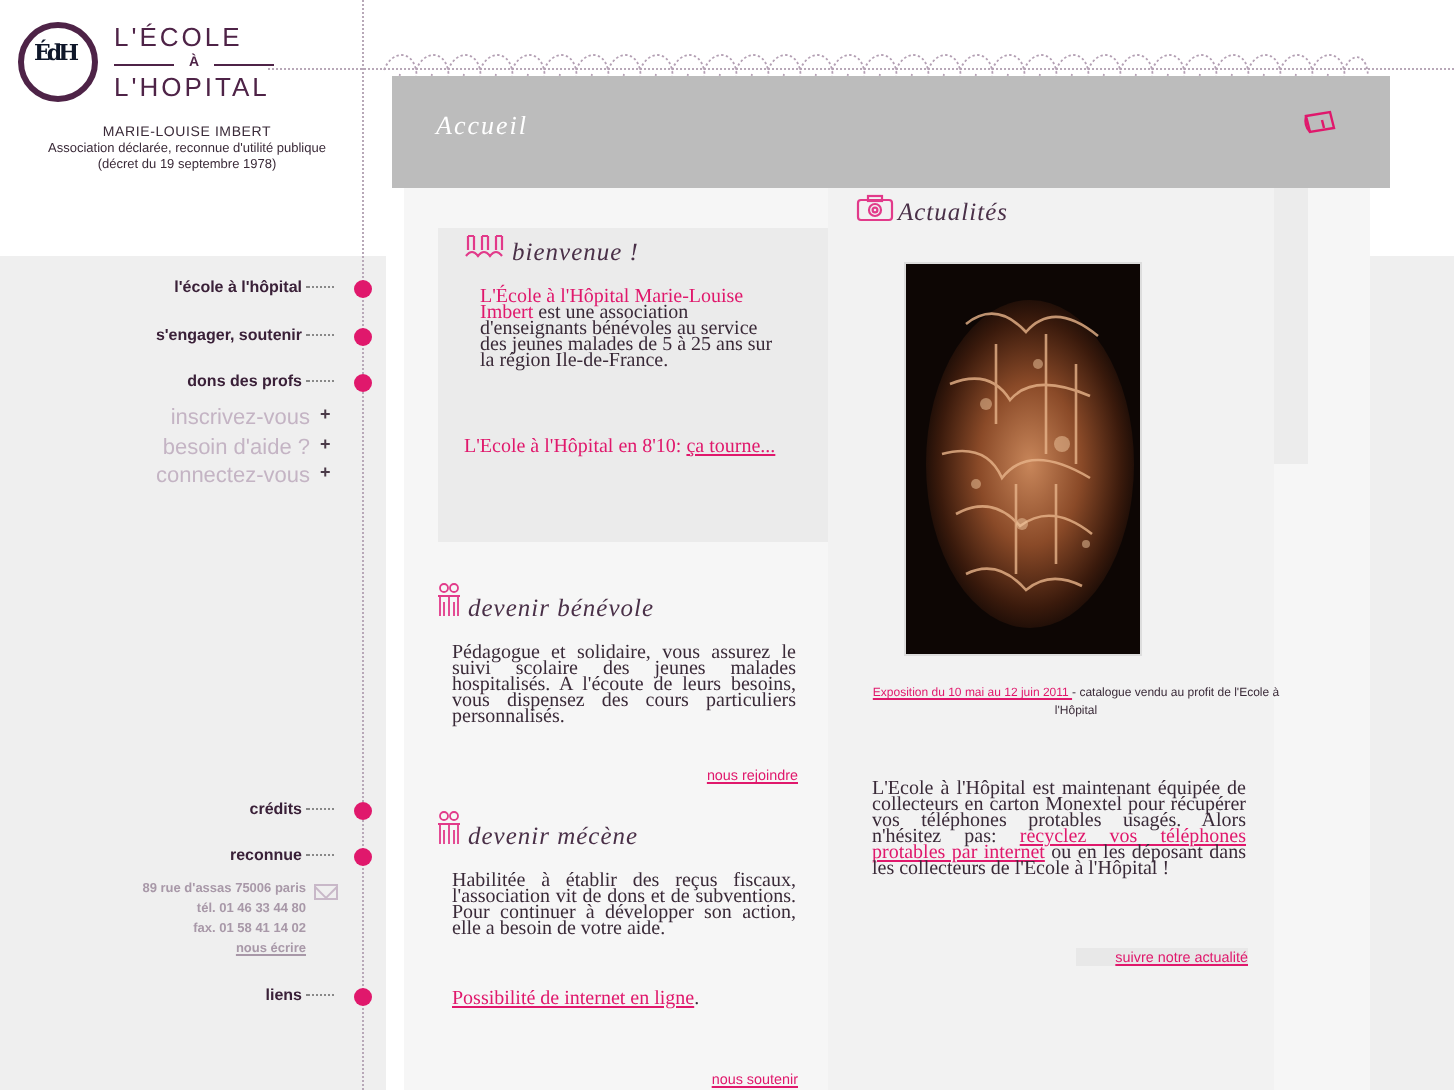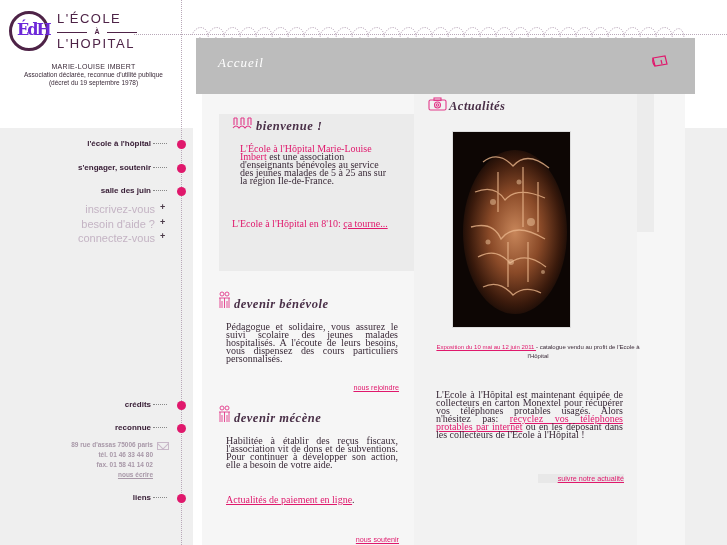--- a/index.html
+++ b/index.html
@@ -9,21 +9,21 @@
   
   .band-left { position:absolute; left:0; top:128px; width:193px; height:417px; background:#efefef; }
   .band-right { position:absolute; left:685px; top:128px; width:42px; height:417px; background:#efefef; }
 
   
   .vline { position:absolute; left:181px; top:0; width:0; height:545px; border-left:1px dotted #b8a8b8; }
 
   
   .logo { position:absolute; left:6px; top:8px; width:175px; height:110px; }
   .logo-emblem { position:absolute; left:3px; top:3px; width:40px; height:40px; border:3px solid #4e2347; border-radius:50%; }
-  .logo-emblem span { position:absolute; left:5px; top:6px; font-family:"DejaVu Serif", serif; font-weight:bold; color:#6d28d9; font-size:16px; letter-spacing:-2px; }
+  .logo-emblem span { position:absolute; left:5px; top:6px; font-family:"DejaVu Serif", serif; font-weight:bold; color:#0f172a; font-size:11px; letter-spacing:-2px; }
   .logo-title1, .logo-title2 { position:absolute; left:51px; font-family:"Liberation Sans", sans-serif; color:#4e2347; font-size:13px; letter-spacing:1.5px; }
   .logo-title1 { top:3px; }
   .logo-a { position:absolute; left:51px; top:20px; width:80px; text-align:center; font-size:7px; color:#4e2347; font-weight:bold; }
   .logo-a::before, .logo-a::after { content:""; position:absolute; top:4px; width:30px; border-top:1px solid #4e2347; }
   .logo-a::before { left:0; }
   .logo-a::after { right:0; }
   .logo-title2 { top:28px; }
   .logo-sub { position:absolute; left:0; top:55px; width:175px; text-align:center; font-size:6.5px; color:#3a2a38; line-height:8px; }
   .logo-sub .name { font-size:7px; letter-spacing:0.3px; }
 
@@ -48,21 +48,21 @@
   .nav-dot { position:absolute; left:177px; width:9px; height:9px; border-radius:50%; background:#e0186c; }
   .sub-item { position:absolute; right:572px; font-size:11px; font-weight:normal; color:#c4b4c4; text-align:left; white-space:nowrap; cursor:pointer; }
   .sub-plus { position:absolute; left:160px; font-size:9px; color:#4a3a48; font-weight:bold; }
 
   .contact-line { position:absolute; right:574px; font-size:6.5px; font-weight:bold; color:#a898a8; text-align:right; white-space:nowrap; }
   .contact-link { position:absolute; right:574px; font-size:6.5px; font-weight:bold; color:#a898a8; text-decoration:underline; cursor:pointer; }
   .env-icon { position:absolute; left:157px; top:442px; width:12px; height:8px; border:1px solid #c8b8c8; }
   .env-icon::after { content:""; position:absolute; left:1px; top:-3px; width:7px; height:7px; border-right:1px solid #c8b8c8; border-bottom:1px solid #c8b8c8; transform:rotate(45deg); }
 
   
-  .sec-title { position:absolute; font-family:"Liberation Serif", serif; font-style:italic; font-weight:bold; color:#4a3048; font-size:12.5px; letter-spacing:0.5px; }
+  .sec-title { position:absolute; font-family:"Liberation Serif", serif; font-style:italic; font-weight:normal; color:#4a3048; font-size:12.5px; letter-spacing:0.5px; }
   .sec-icon { position:absolute; color:#e23a8a; }
 
   .body-text { position:absolute; font-size:10px; line-height:8px; color:#3a2a38; text-align:justify;font-family:Liberation Serif, serif; }
   .pink { color:#e0186c; }
   .link { color:#e0186c; text-decoration:underline; cursor:pointer; }
 
   .right-link { position:absolute; font-size:7.2px; color:#e0186c; text-decoration:underline; cursor:pointer; text-align:right; }
 
   .artwork { position:absolute; left:452px; top:131px; width:119px; height:197px; background:#0d0604; overflow:hidden; border:1px solid #ddd; }
   .caption { position:absolute; left:432px; top:343px; width:212px; font-size:6px; line-height:9px; color:#3a2a38; text-align:center; }
@@ -140,21 +140,21 @@
     </g>
   </svg>
 </div>
 
 <div class="nav-item" style="top:139px;"><span>l'école à l'hôpital</span><span class="dots"></span></div>
 <div class="nav-dot" style="top:140px;"></div>
 
 <div class="nav-item" style="top:163px;"><span>s'engager, soutenir</span><span class="dots"></span></div>
 <div class="nav-dot" style="top:164px;"></div>
 
-<div class="nav-item" style="top:186px;"><span>salle des juin</span><span class="dots"></span></div>
+<div class="nav-item" style="top:186px;"><span>dons des profs</span><span class="dots"></span></div>
 <div class="nav-dot" style="top:187px;"></div>
 
 <div class="sub-item" style="top:203px;">inscrivez-vous</div>
 <div class="sub-plus" style="top:202px;">+</div>
 <div class="sub-item" style="top:218px;">besoin d'aide ?</div>
 <div class="sub-plus" style="top:217px;">+</div>
 <div class="sub-item" style="top:232px;">connectez-vous</div>
 <div class="sub-plus" style="top:231px;">+</div>
 
 <div class="nav-item" style="top:400px;"><span>crédits</span><span class="dots"></span></div>
@@ -197,21 +197,21 @@
 
 <svg class="sec-icon" style="left:218px; top:405px;" width="13" height="18" viewBox="0 0 13 18">
   <g fill="none" stroke="#e23a8a" stroke-width="0.9">
     <circle cx="4" cy="3" r="2"></circle>
       <circle cx="9" cy="3" r="2"></circle>
     <path d="M1,7 h11 M2,7 v10 M11,7 v10 M6.5,7 v10 M4,10 v7 M9,10 v7"></path>
   </g>
 </svg>
 <div class="sec-title" style="left:234px; top:411px;">devenir mécène</div>
 <div class="body-text" style="left:226px; top:437px; width:172px;">Habilitée à établir des reçus fiscaux, l'association vit de dons et de subventions. Pour continuer à développer son action, elle a besoin de votre aide.</div>
-<div class="body-text" style="left:226px; top:496px; width:172px;"><span class="link">Actualités de paiement en ligne</span><span>.</span></div>
+<div class="body-text" style="left:226px; top:496px; width:172px;"><span class="link">Possibilité de internet en ligne</span><span>.</span></div>
 <div class="right-link" style="left:300px; top:535px; width:99px;">nous soutenir</div>
 
 <svg class="sec-icon" style="left:428px; top:97px;" width="19" height="14" viewBox="0 0 19 14">
   <g fill="none" stroke="#e23a8a" stroke-width="1.1">
     <rect x="1" y="3" width="17" height="10" rx="1.5"></rect>
     <rect x="6" y="1" width="7" height="2.5"></rect>
     <circle cx="9.5" cy="8" r="3"></circle>
     <circle cx="9.5" cy="8" r="1.2"></circle>
   </g>
 </svg>

